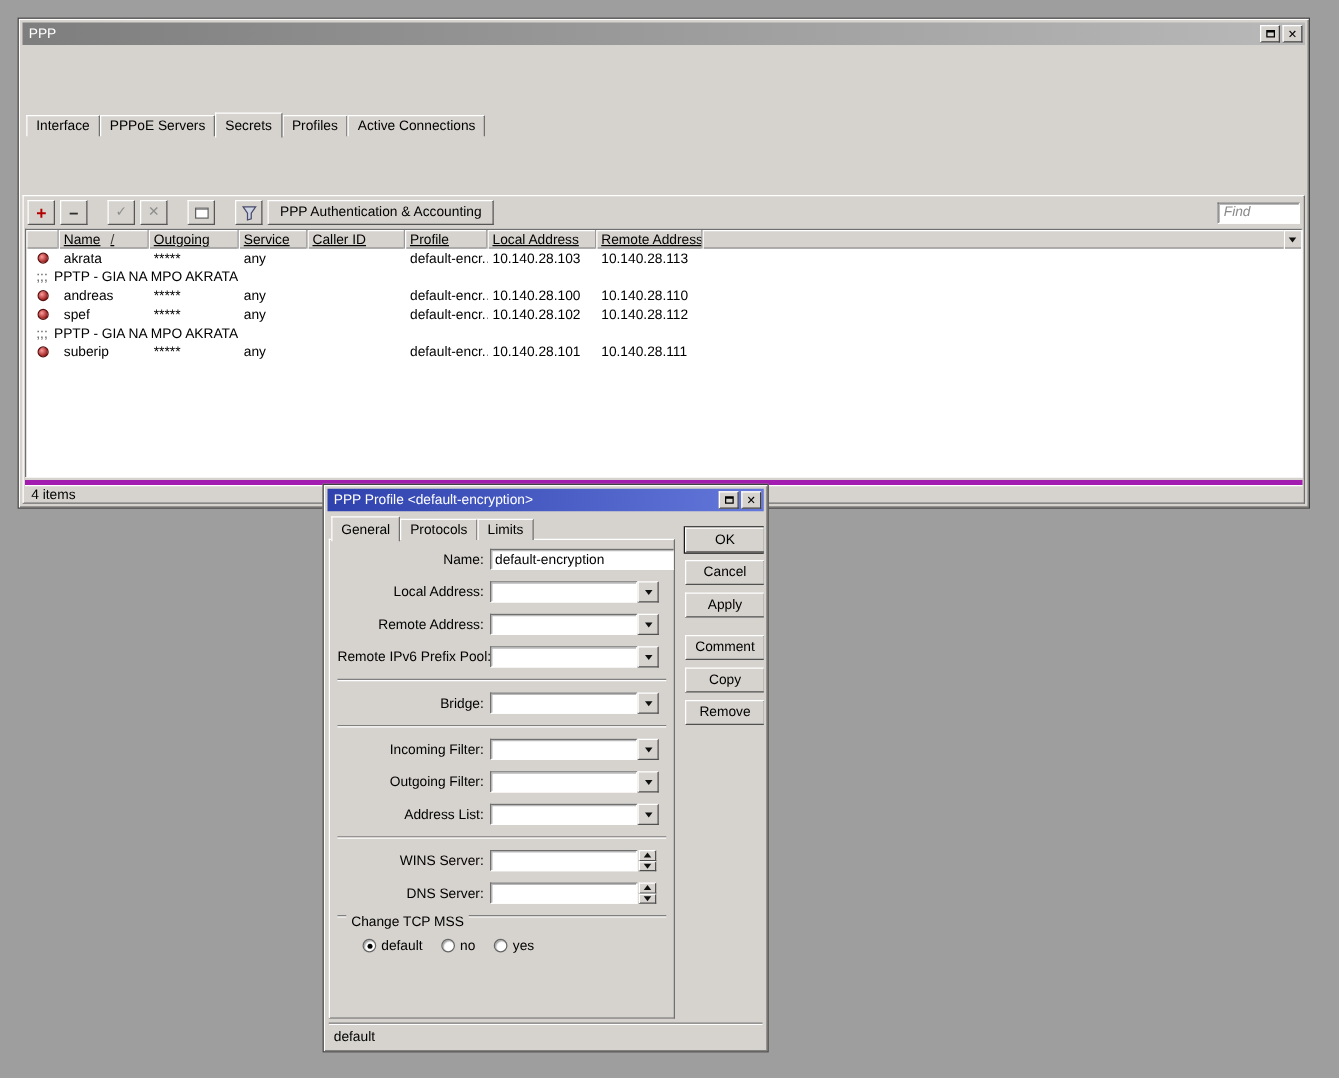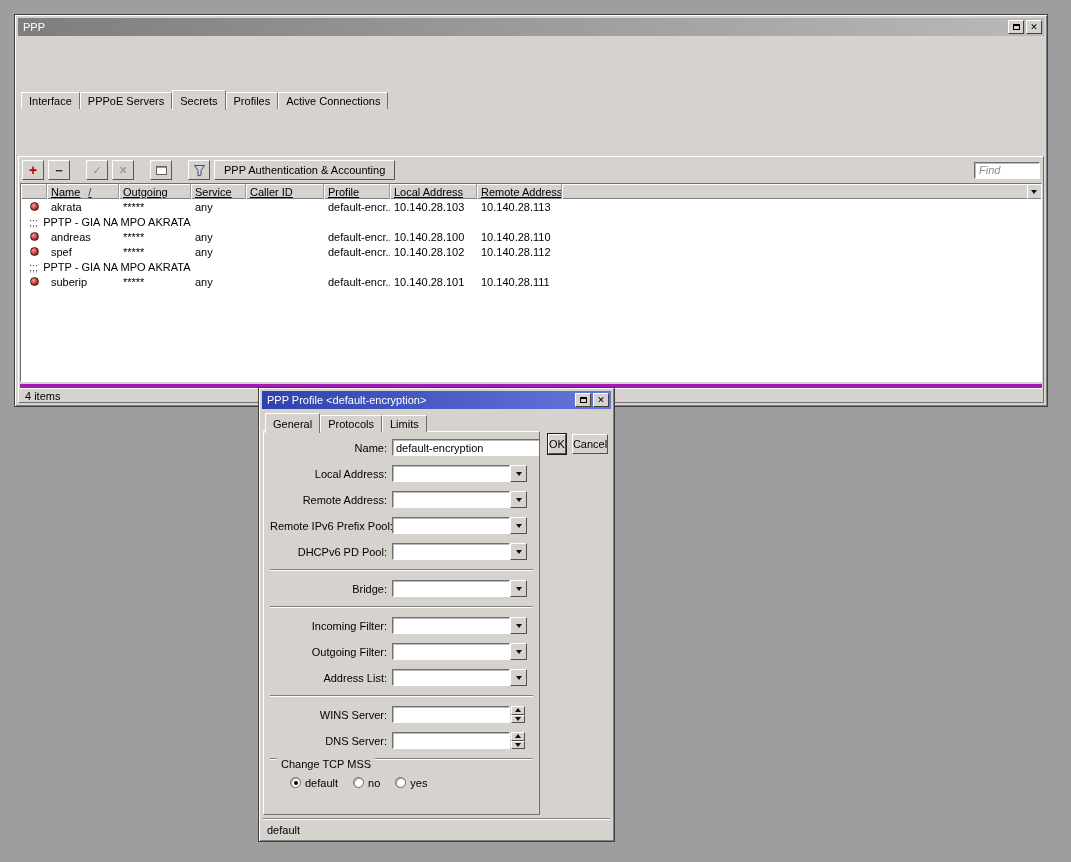--- a/index.html
+++ b/index.html
@@ -97,21 +97,21 @@
     border:1px solid #5a1010; }
   .statusbar {
     flex:0 0 auto; height:18px; margin:2px 1px 0;
     border-top:4px solid #a21caf; box-shadow: inset 0 1px 0 #fff;
     display:flex; align-items:center; padding:2px 5px 0;
   }
   
   .dlg-main { flex:1; display:flex; gap:8px; padding:0 1px; overflow:hidden; }
   .dlg-left { width:277px; display:flex; flex-direction:column; }
   .tab-panel { flex:1; padding:7px 6px 20px; overflow:hidden; }
-  .dlg-right { width:64px; padding-top:25px; display:flex; flex-direction:row; gap:6px; flex:0 0 auto; }
+  .dlg-right { width:64px; padding-top:13px; display:flex; flex-direction:column; gap:6px; flex:0 0 auto; }
   .btn {
     height:20px; background:#d6d3ce; font-size:11px;
     border:1px solid; border-color:#fff #505050 #505050 #fff;
     display:flex; align-items:center; justify-content:center;
   }
   .btn.default { box-shadow:0 0 0 1px #1a1a1a; }
   .gap-top { margin-top:8px;text-align:right; }
   .frow { display:flex; align-items:center; height:17px; margin-bottom:9px; }
   .flabel { width:122px; flex:0 0 auto; text-align:right; padding-right:5px; white-space:nowrap; }
   .tinput {
@@ -342,29 +342,20 @@
         <div class="frow">
           <label class="flabel">Remote IPv6 Prefix Pool:</label>
           <div class="combo">
             <input class="tinput" value="" style="">
             <button class="dd-btn">
                 <span class="tri-down"></span>
               </button>
           </div>
         </div>
 
-        <div class="frow">
-          <label class="flabel">DHCPv6 PD Pool:</label>
-          <div class="combo">
-            <input class="tinput" value="" style="">
-            <button class="dd-btn">
-                <span class="tri-down"></span>
-              </button>
-          </div>
-        </div>
 
         <div class="hsep"></div>
 
         <div class="frow">
           <label class="flabel">Bridge:</label>
           <div class="combo">
             <input class="tinput" value="" style="">
             <button class="dd-btn">
                 <span class="tri-down"></span>
               </button>

